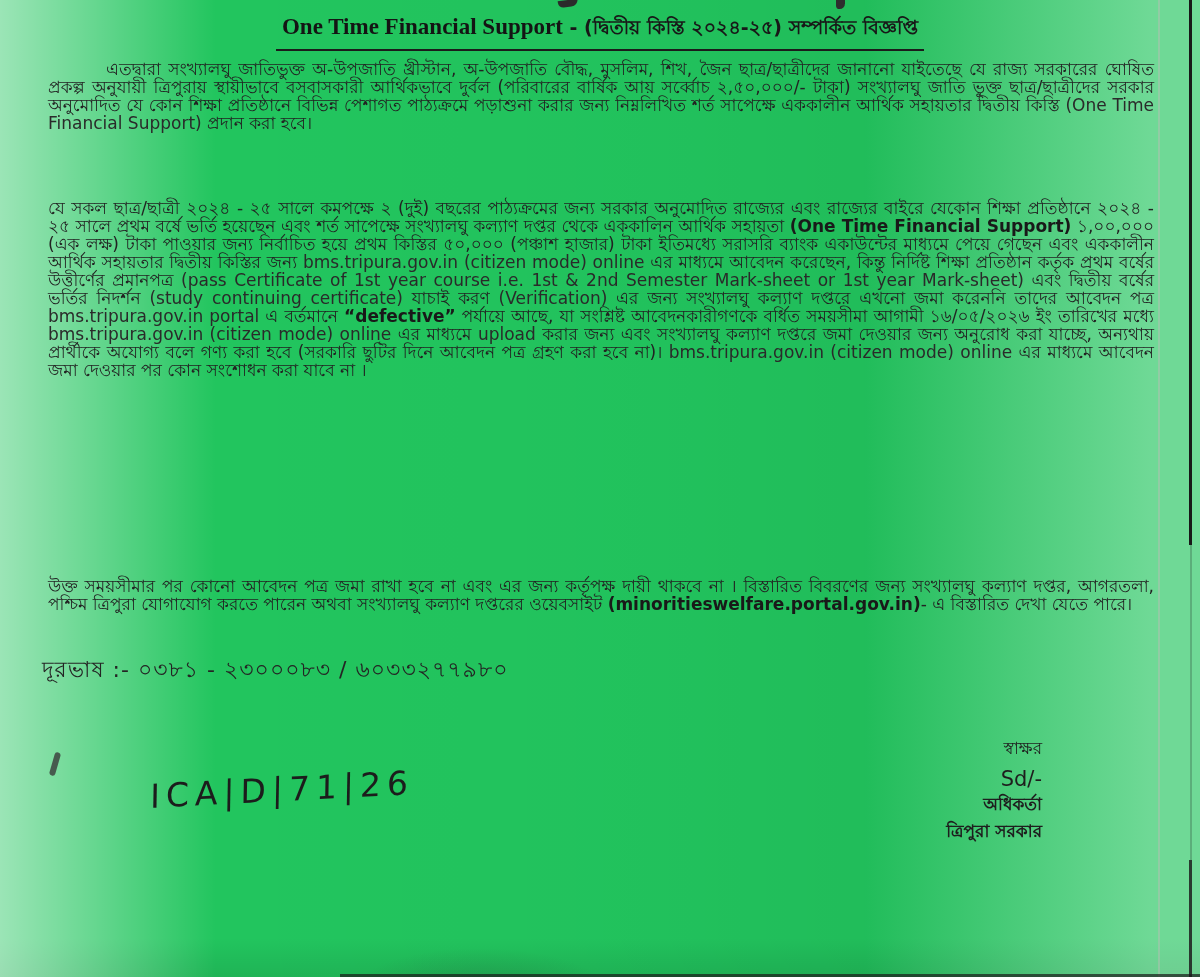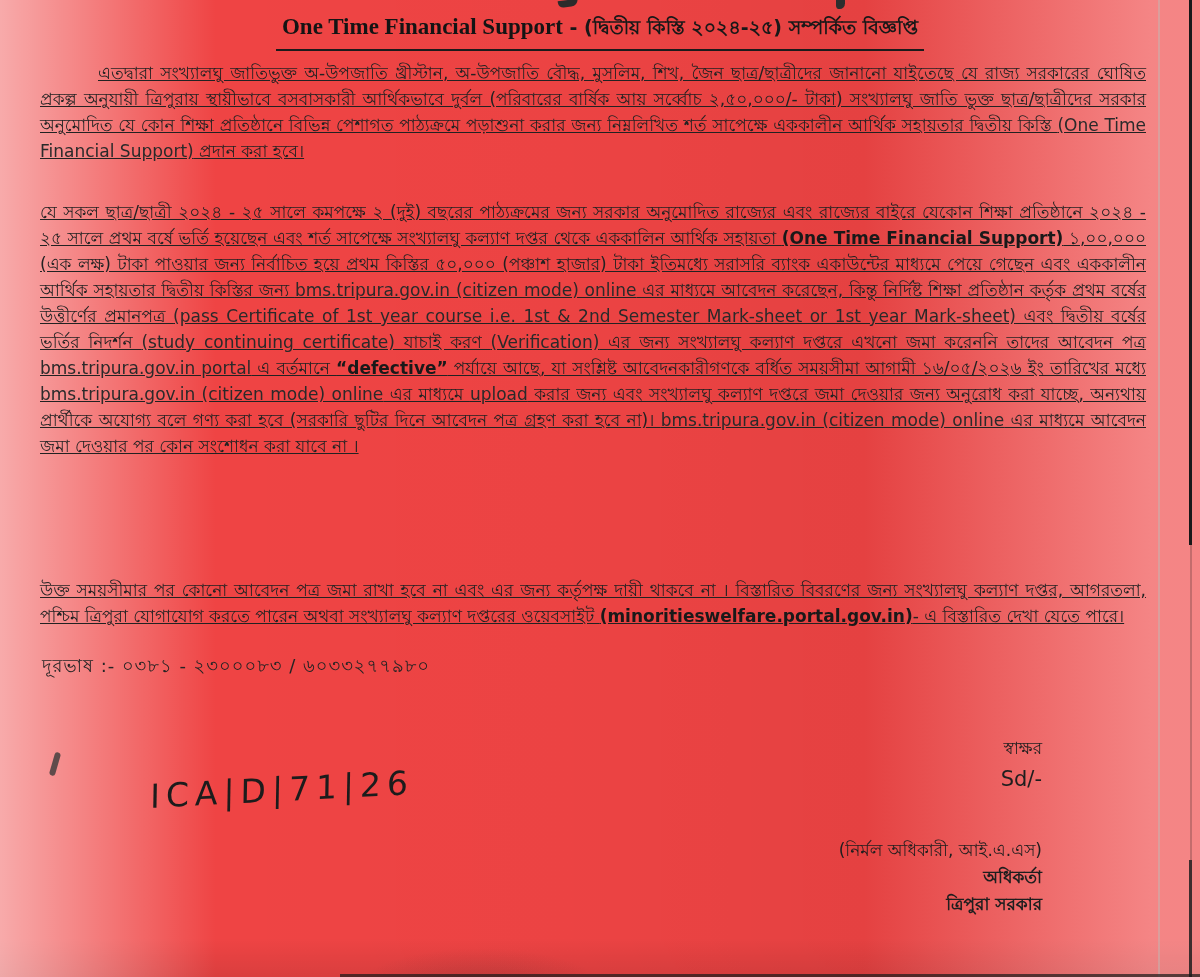--- a/index.html
+++ b/index.html
@@ -1,61 +1,61 @@
 <!DOCTYPE html>
 <html><head>
 <meta charset="utf-8">
 <style>
   html,body { margin:0; padding:0; background:#e8e7e3; }
   .page {
     position:relative; width:1200px; height:977px; overflow:hidden;
-    background:#ef4444;
+    background:#22c55e;
     font-family:"DejaVu Sans", sans-serif;
     color:#1f1f1f;
   }
   
   .page::before{
     content:""; position:absolute; inset:0; pointer-events:none;
     background:
       radial-gradient(ellipse 180px 60px at 480px 990px, rgba(40,40,40,0.18), rgba(0,0,0,0) 70%),
       linear-gradient(90deg, rgba(255,255,255,0.55) 0%, rgba(255,255,255,0.0) 18%,
         rgba(0,0,0,0.015) 50%, rgba(0,0,0,0.045) 72%, rgba(255,255,255,0.35) 96%),
       linear-gradient(0deg, rgba(0,0,0,0.09) 0%, rgba(0,0,0,0.0) 4%);
   }
 
   
   .title-wrap { position:absolute; top:13px; left:0; width:100%; text-align:center; }
   .title-inner { display:inline-block; border-bottom:2px solid #1b1b1b; padding:0 6px 4px; white-space:nowrap; }
   .title-en { font-family:"Liberation Serif", serif; font-weight:bold; font-size:23px; color:#141414; }
   .title-bn { font-size:19px; font-weight:bold; color:#181818; }
 
   
-  .para { position:absolute; left:40px; width:1106px; margin:0; text-align:justify;
-          font-size:17px; line-height:26px; color:#222;text-decoration:underline; }
+  .para { position:absolute; left:48px; width:1106px; margin:0; text-align:justify;
+          font-size:17px; line-height:18px; color:#222; }
   .p1 { top:60px;  text-indent:58px; }
   .p2 { top:199px; }
   .p3 { top:524px; }
   .p4 { top:577px; }
   .seg-bn  { }
   .seg-lat { font-family:"DejaVu Sans", sans-serif; color:#2a2a2a; }
   .seg-latb{ font-family:"DejaVu Sans", sans-serif; font-weight:bold; color:#191919; }
 
-  .phone { position:absolute; left:42px; top:652px; font-size:18px; letter-spacing:1px; color:#242424; }
+  .phone { position:absolute; left:42px; top:652px; font-size:22px; letter-spacing:1px; color:#242424; }
 
   
   .handwritten {
     position:absolute; left:150px; top:770px; font-size:33px; color:#1c1c1c;
     letter-spacing:6px; transform:rotate(-3deg) skewX(-4deg);
     font-family:"DejaVu Sans", sans-serif;
   }
 
   
   .signature { position:absolute; left:792px; top:735px; width:250px; text-align:right; color:#1e1e1e; }
   .sig-label { font-size:17px; margin-bottom:4px; }
-  .sig-sd { font-family:"DejaVu Sans", sans-serif; font-size:21px; margin-bottom:46px; }
+  .sig-sd { font-family:"DejaVu Sans", sans-serif; font-size:21px; }
   .sig-name { font-size:17px; line-height:27px; }
   .sig-line { font-size:17px; line-height:27px;font-weight:bold; }
 
   
   .edge-right-1 { position:absolute; right:8px; top:0; width:3px; height:545px; background:#181818; }
   .edge-right-2 { position:absolute; right:8px; top:545px; width:2px; height:315px; background:#181818; opacity:0.22; }
   .edge-right-3 { position:absolute; right:8px; top:860px; width:3px; height:117px; background:#1d1d1d; opacity:0.85; }
   .edge-right-soft { position:absolute; right:40px; top:0; width:2px; height:977px; background:#bdbcb8; opacity:0.45; }
   .top-mark-1 { position:absolute; left:558px; top:0; width:20px; height:7px; background:#2b2b2b;
                 border-radius:0 0 9px 7px; transform:rotate(-7deg); }
@@ -80,21 +80,20 @@
   <p class="para p2"><span class="seg-bn">যে সকল ছাত্র/ছাত্রী ২০২৪ - ২৫ সালে কমপক্ষে ২ (দুই) বছরের পাঠ্যক্রমের জন্য সরকার অনুমোদিত রাজ্যের এবং রাজ্যের বাইরে যেকোন শিক্ষা প্রতিষ্ঠানে ২০২৪ - ২৫ সালে প্রথম বর্ষে ভর্তি হয়েছেন এবং শর্ত সাপেক্ষে সংখ্যালঘু কল্যাণ দপ্তর থেকে এককালিন আর্থিক সহায়তা </span><span class="seg-latb">(One Time Financial Support)</span><span class="seg-bn"> ১,০০,০০০ (এক লক্ষ) টাকা পাওয়ার জন্য নির্বাচিত হয়ে প্রথম কিস্তির ৫০,০০০ (পঞ্চাশ হাজার) টাকা ইতিমধ্যে সরাসরি ব্যাংক একাউন্টের মাধ্যমে পেয়ে গেছেন এবং এককালীন আর্থিক সহায়তার দ্বিতীয় কিস্তির জন্য </span><span class="seg-lat">bms.tripura.gov.in (citizen mode) online</span><span class="seg-bn"> এর মাধ্যমে আবেদন করেছেন, কিন্তু নির্দিষ্ট শিক্ষা প্রতিষ্ঠান কর্তৃক প্রথম বর্ষের উত্তীর্ণের প্রমানপত্র </span><span class="seg-lat">(pass Certificate of 1st year course i.e. 1st &amp; 2nd Semester Mark-sheet or 1st year Mark-sheet)</span><span class="seg-bn"> এবং দ্বিতীয় বর্ষের ভর্তির নিদর্শন </span><span class="seg-lat">(study continuing certificate)</span><span class="seg-bn"> যাচাই করণ </span><span class="seg-lat">(Verification)</span><span class="seg-bn"> এর জন্য সংখ্যালঘু কল্যাণ দপ্তরে এখনো জমা করেননি তাদের আবেদন পত্র </span><span class="seg-lat">bms.tripura.gov.in portal</span><span class="seg-bn"> এ বর্তমানে </span><span class="seg-latb">“defective”</span><span class="seg-bn"> পর্যায়ে আছে, যা সংশ্লিষ্ট আবেদনকারীগণকে বর্ধিত সময়সীমা আগামী ১৬/০৫/২০২৬ ইং তারিখের মধ্যে </span><span class="seg-lat">bms.tripura.gov.in (citizen mode) online</span><span class="seg-bn"> এর মাধ্যমে </span><span class="seg-lat">upload</span><span class="seg-bn"> করার জন্য এবং সংখ্যালঘু কল্যাণ দপ্তরে জমা দেওয়ার জন্য অনুরোধ করা যাচ্ছে, অন্যথায় প্রার্থীকে অযোগ্য বলে গণ্য করা হবে (সরকারি ছুটির দিনে আবেদন পত্র গ্রহণ করা হবে না)। </span><span class="seg-lat">bms.tripura.gov.in (citizen mode) online</span><span class="seg-bn"> এর মাধ্যমে আবেদন জমা দেওয়ার পর কোন সংশোধন করা যাবে না ।</span></p>
   <p class="para p4"><span class="seg-bn">উক্ত সময়সীমার পর কোনো আবেদন পত্র জমা রাখা হবে না এবং এর জন্য কর্তৃপক্ষ দায়ী থাকবে না । বিস্তারিত বিবরণের জন্য সংখ্যালঘু কল্যাণ দপ্তর, আগরতলা, পশ্চিম ত্রিপুরা যোগাযোগ করতে পারেন অথবা সংখ্যালঘু কল্যাণ দপ্তরের ওয়েবসাইট </span><span class="seg-latb">(minoritieswelfare.portal.gov.in)</span><span class="seg-bn">- এ বিস্তারিত দেখা যেতে পারে।</span></p>
 
   <div class="phone">দূরভাষ :- ০৩৮১ - ২৩০০০৮৩ / ৬০৩৩২৭৭৯৮০</div>
 
   <div class="handwritten">ICA|D|71|26</div>
 
   <div class="signature">
     <div class="sig-label">স্বাক্ষর</div>
     <div class="sig-sd">Sd/-</div>
-    <div class="sig-name">(নির্মল অধিকারী, আই.এ.এস)</div>
     <div class="sig-line">অধিকর্তা</div>
     <div class="sig-line">ত্রিপুরা সরকার</div>
   </div>
 
   <div class="edge-right-1"></div>
   <div class="edge-right-2"></div>
   <div class="edge-right-3"></div>
   <div class="edge-right-soft"></div>
   <div class="top-mark-1"></div>
   <div class="top-mark-2"></div>

